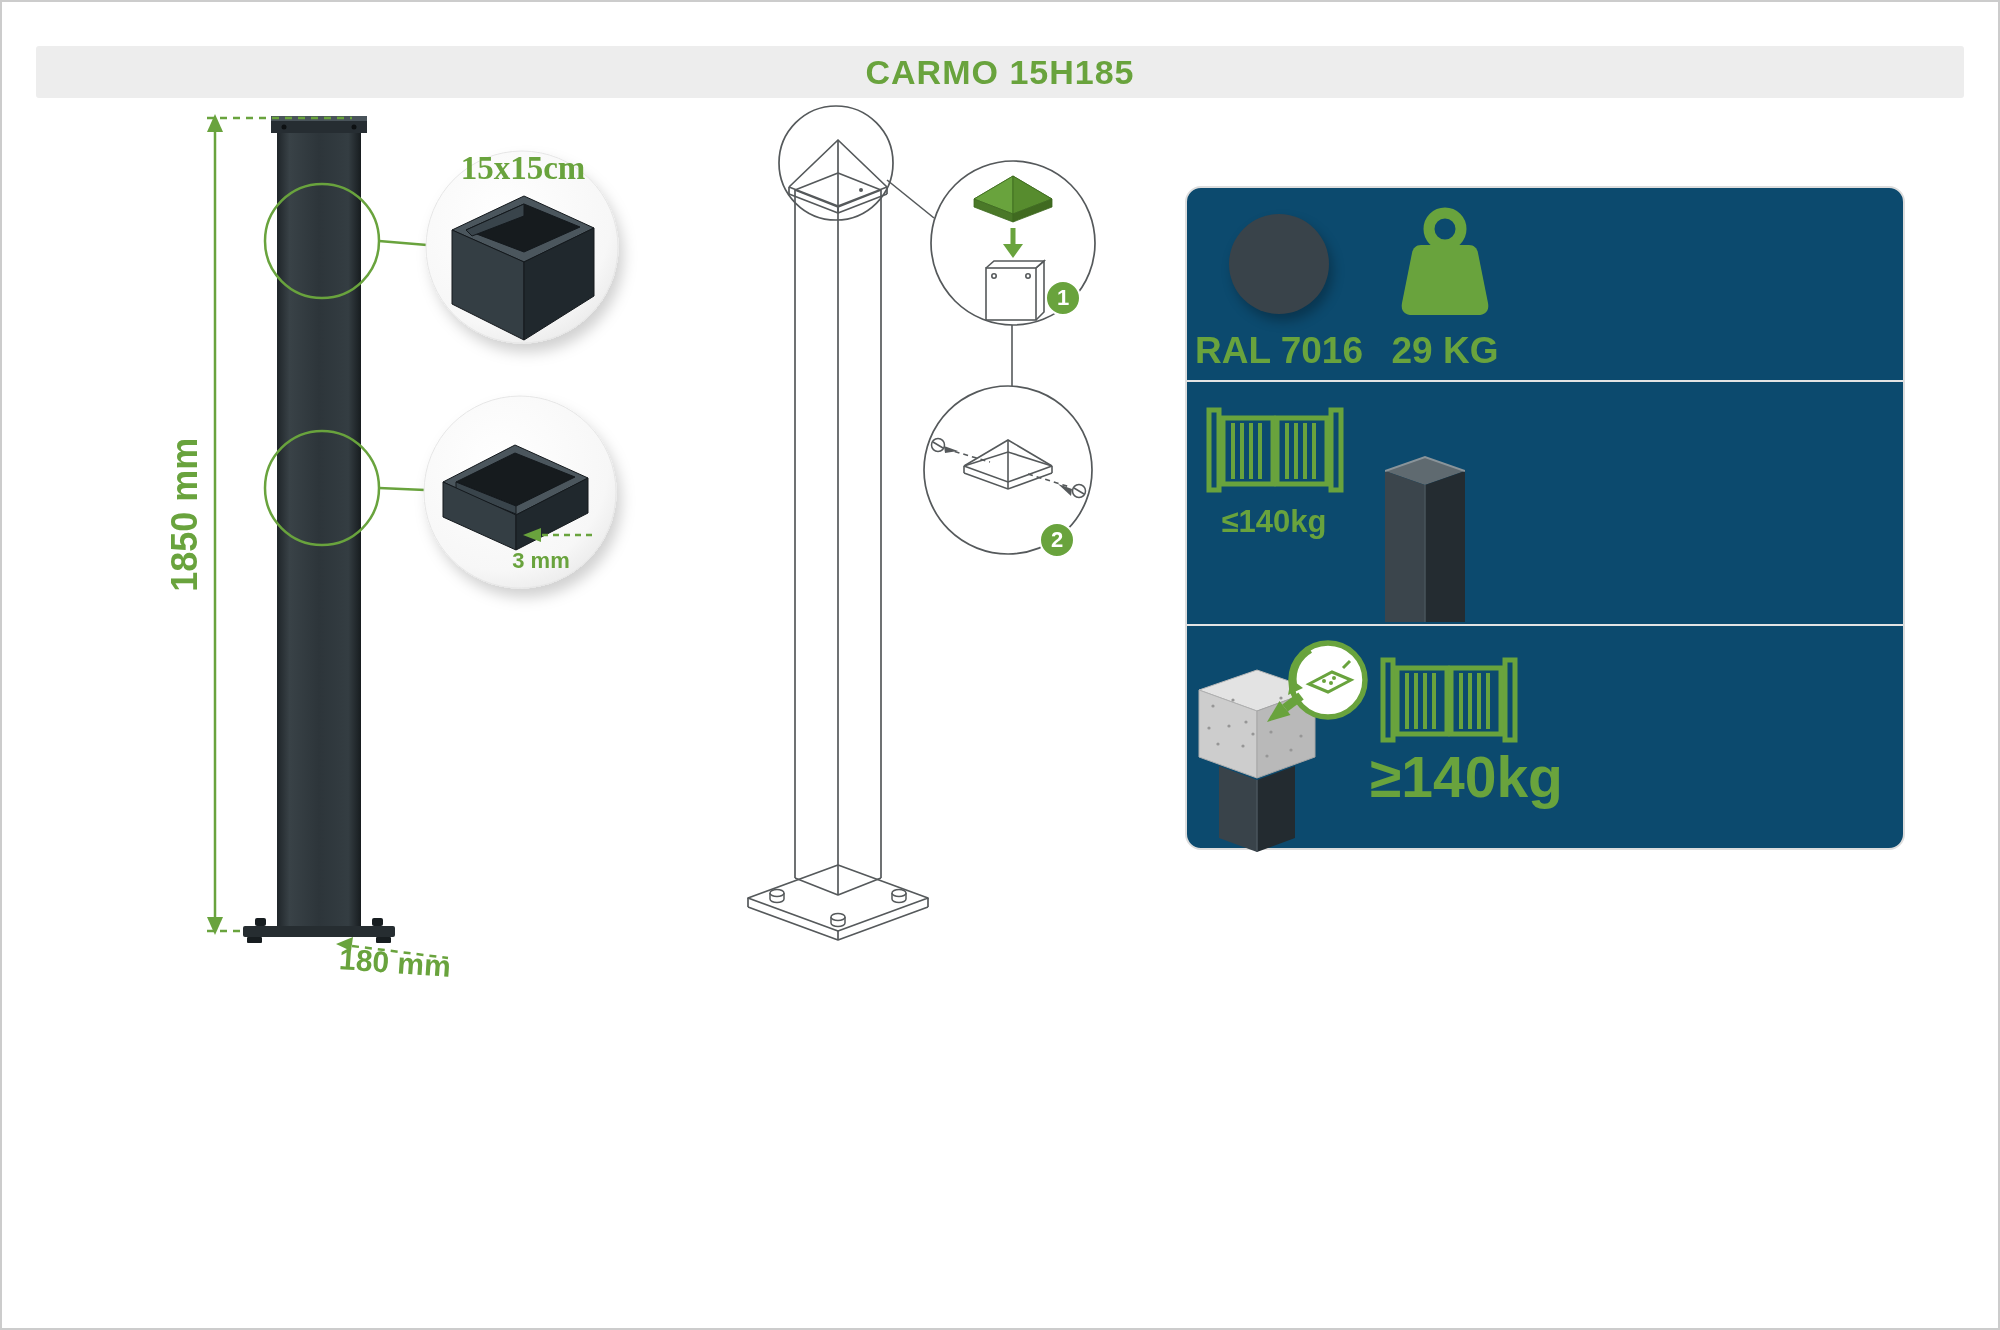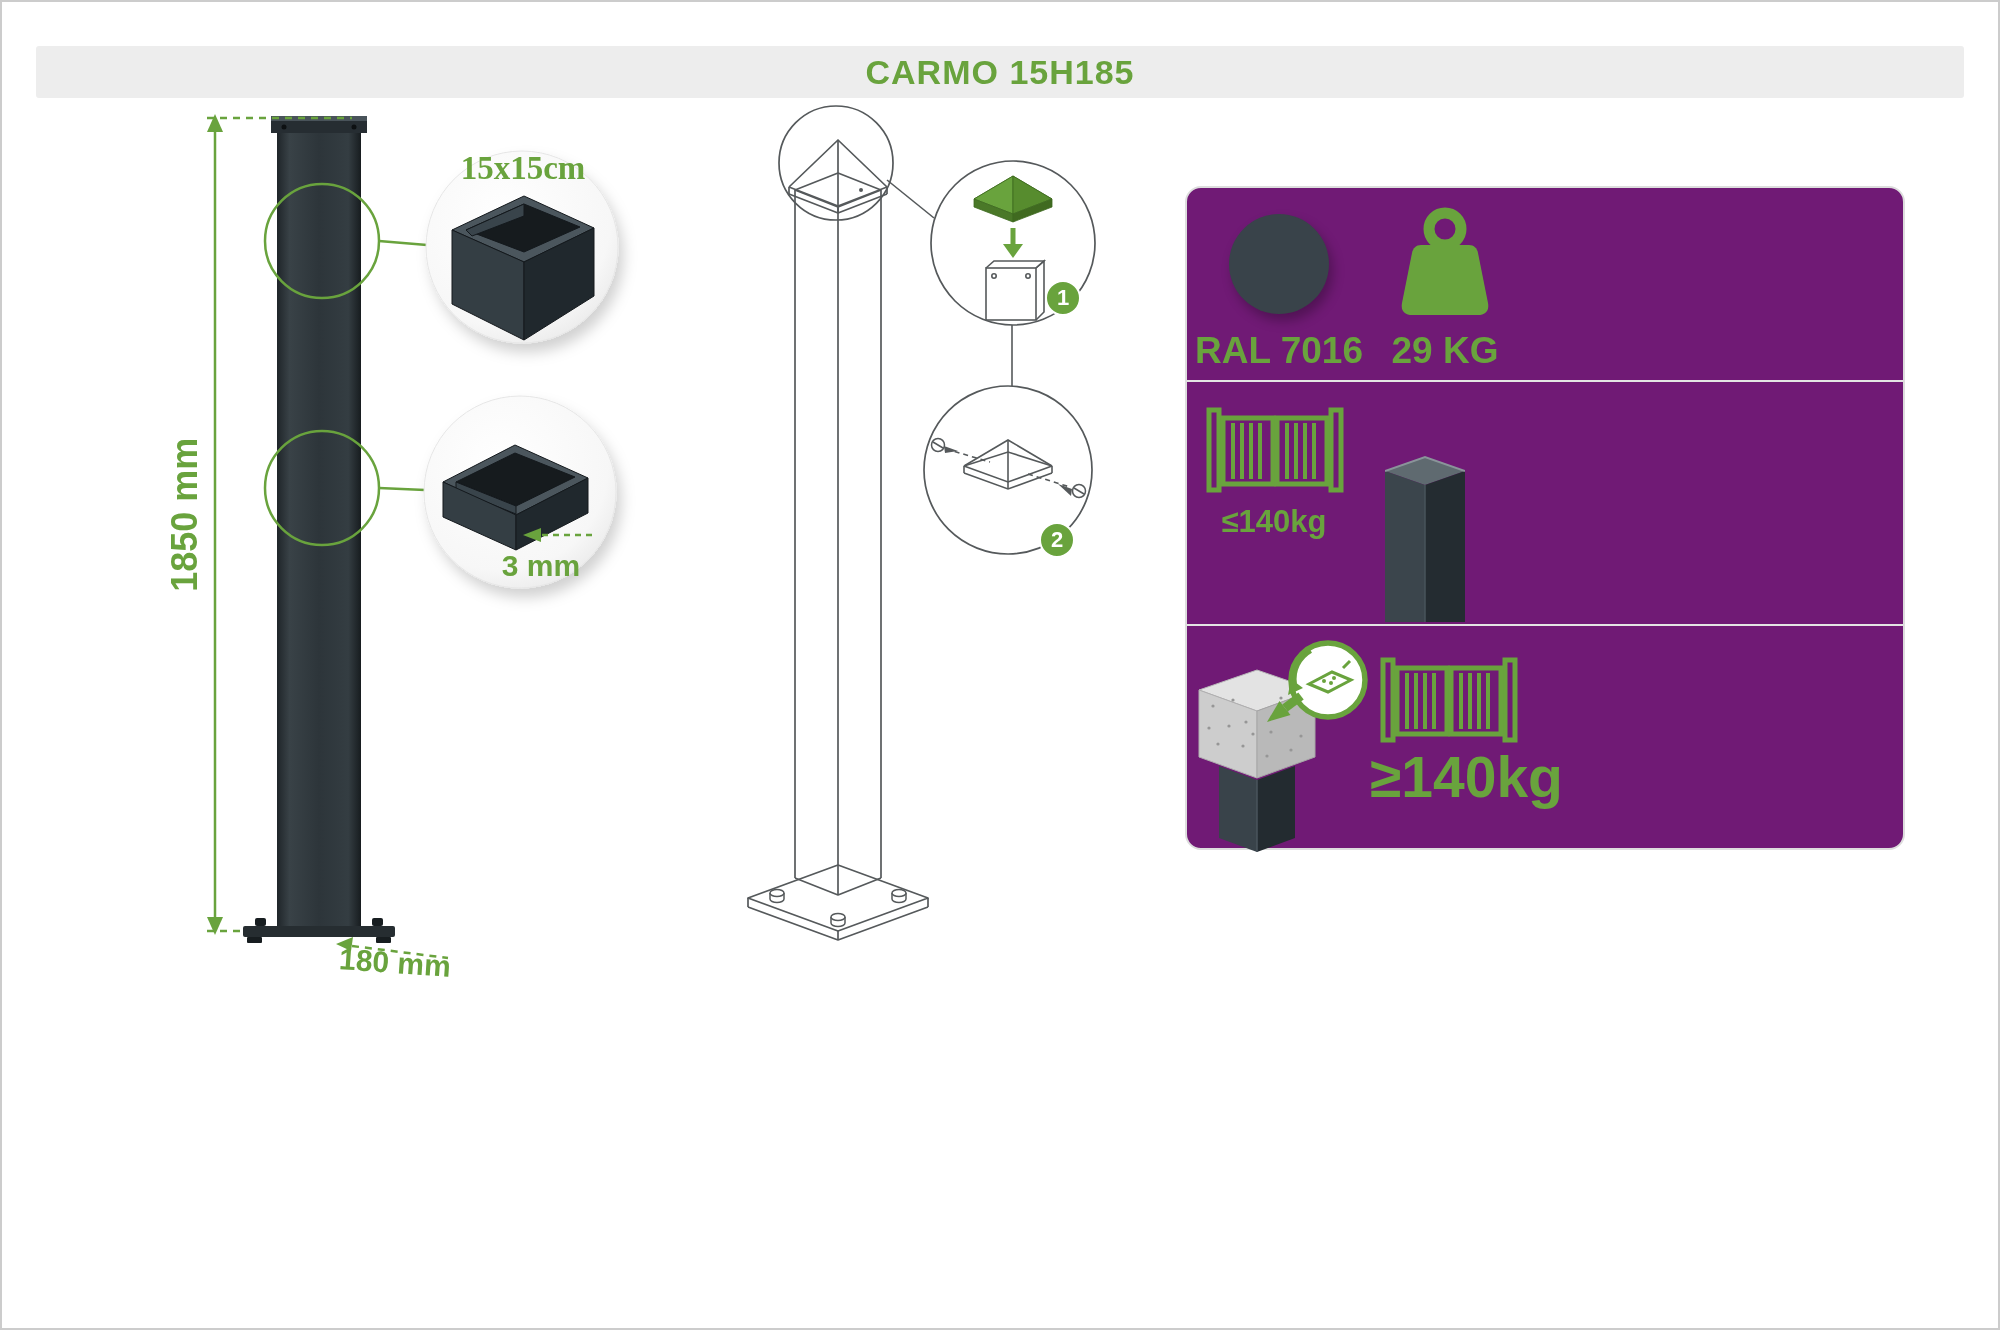--- a/index.html
+++ b/index.html
@@ -18,34 +18,34 @@
     display:flex; align-items:center; justify-content:center;margin-top:16px;
   }
   .page-title { color:#69a33d; font-size:34px; font-weight:700; letter-spacing:1px; }
 
   .art-layer { position:absolute; left:0; top:0; }
 
   .label { position:absolute; color:#69a33d; font-weight:700; text-align:center; line-height:1.1; }
   #lbl-height    { left:75px;  top:495px; width:220px; font-size:36px; transform:rotate(-90deg); }
   #lbl-base      { left:300px; top:946px; width:190px; font-size:30px; transform:rotate(4deg); }
   #lbl-profile   { left:403px; top:150px; width:240px; font-size:33px;font-family:Liberation Serif, serif; }
-  #lbl-thickness { left:471px; top:549px; width:140px; font-size:30px; }
+  #lbl-thickness { left:471px; top:549px; width:140px; font-size:22px; }
 
   .step-badge {
     position:absolute; width:36px; height:36px; border-radius:50%;
     background:#69a33d; color:#ffffff; font-size:22px; font-weight:700;
     display:flex; align-items:center; justify-content:center;
     border:2px solid #ffffff;
   }
   #badge-1 { left:1045px; top:280px; }
   #badge-2 { left:1039px; top:522px; }
 
   .spec-card {
     position:absolute; left:1185px; top:186px; width:720px; height:664px;
-    background:#701a75; border:2px solid #dddddd; border-radius:16px;
+    background:#0c4a6e; border:2px solid #dddddd; border-radius:16px;
   }
   .spec-card .divider { position:absolute; left:0; right:0; height:2px; background:#e4e4e4; }
   #divider-1 { top:192px; }
   #divider-2 { top:436px; }
 
   .swatch {
     position:absolute; left:42px; top:26px; width:100px; height:100px;
     border-radius:50%; background:#39434a;
     box-shadow:4px 7px 12px rgba(0,0,0,0.28);
   }

